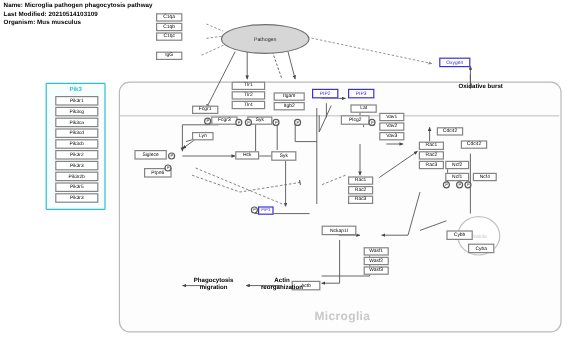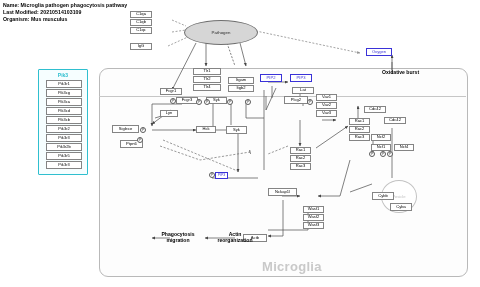--- a/index.html
+++ b/index.html
@@ -9,21 +9,21 @@
   .canvas{position:absolute;inset:0;}
 
   
   .hdr{position:absolute;left:3px;top:2px;font-size:5.2px;font-weight:bold;
        color:#000;line-height:7.2px;white-space:nowrap;}
   .hdr div{letter-spacing:.05px;}
 
   
   .cell{position:absolute;left:99px;top:68px;width:367px;height:207px;
         border:1.1px solid #b9b9b9;border-radius:9px;background:#fdfdfd;}
-  .cell-label{position:absolute;left:262px;top:259px;font-size:13px;
+  .cell-label{position:absolute;left:262px;top:259px;font-size:10px;
         font-weight:bold;color:#c9c9c9;letter-spacing:.3px;}
   .membrane{position:absolute;left:99px;top:96px;width:367px;height:0;
         border-top:1.1px solid #c6c6c6;}
 
   
   .n{position:absolute;box-sizing:border-box;border:0.8px solid #848484;
      background:#ffffff;color:#000;font-size:4.1px;line-height:1;
      display:flex;align-items:center;justify-content:center;
      text-align:center;white-space:nowrap;letter-spacing:.02px;}
   .n.meta{border-color:#3a32d8;color:#3a32d8;}

